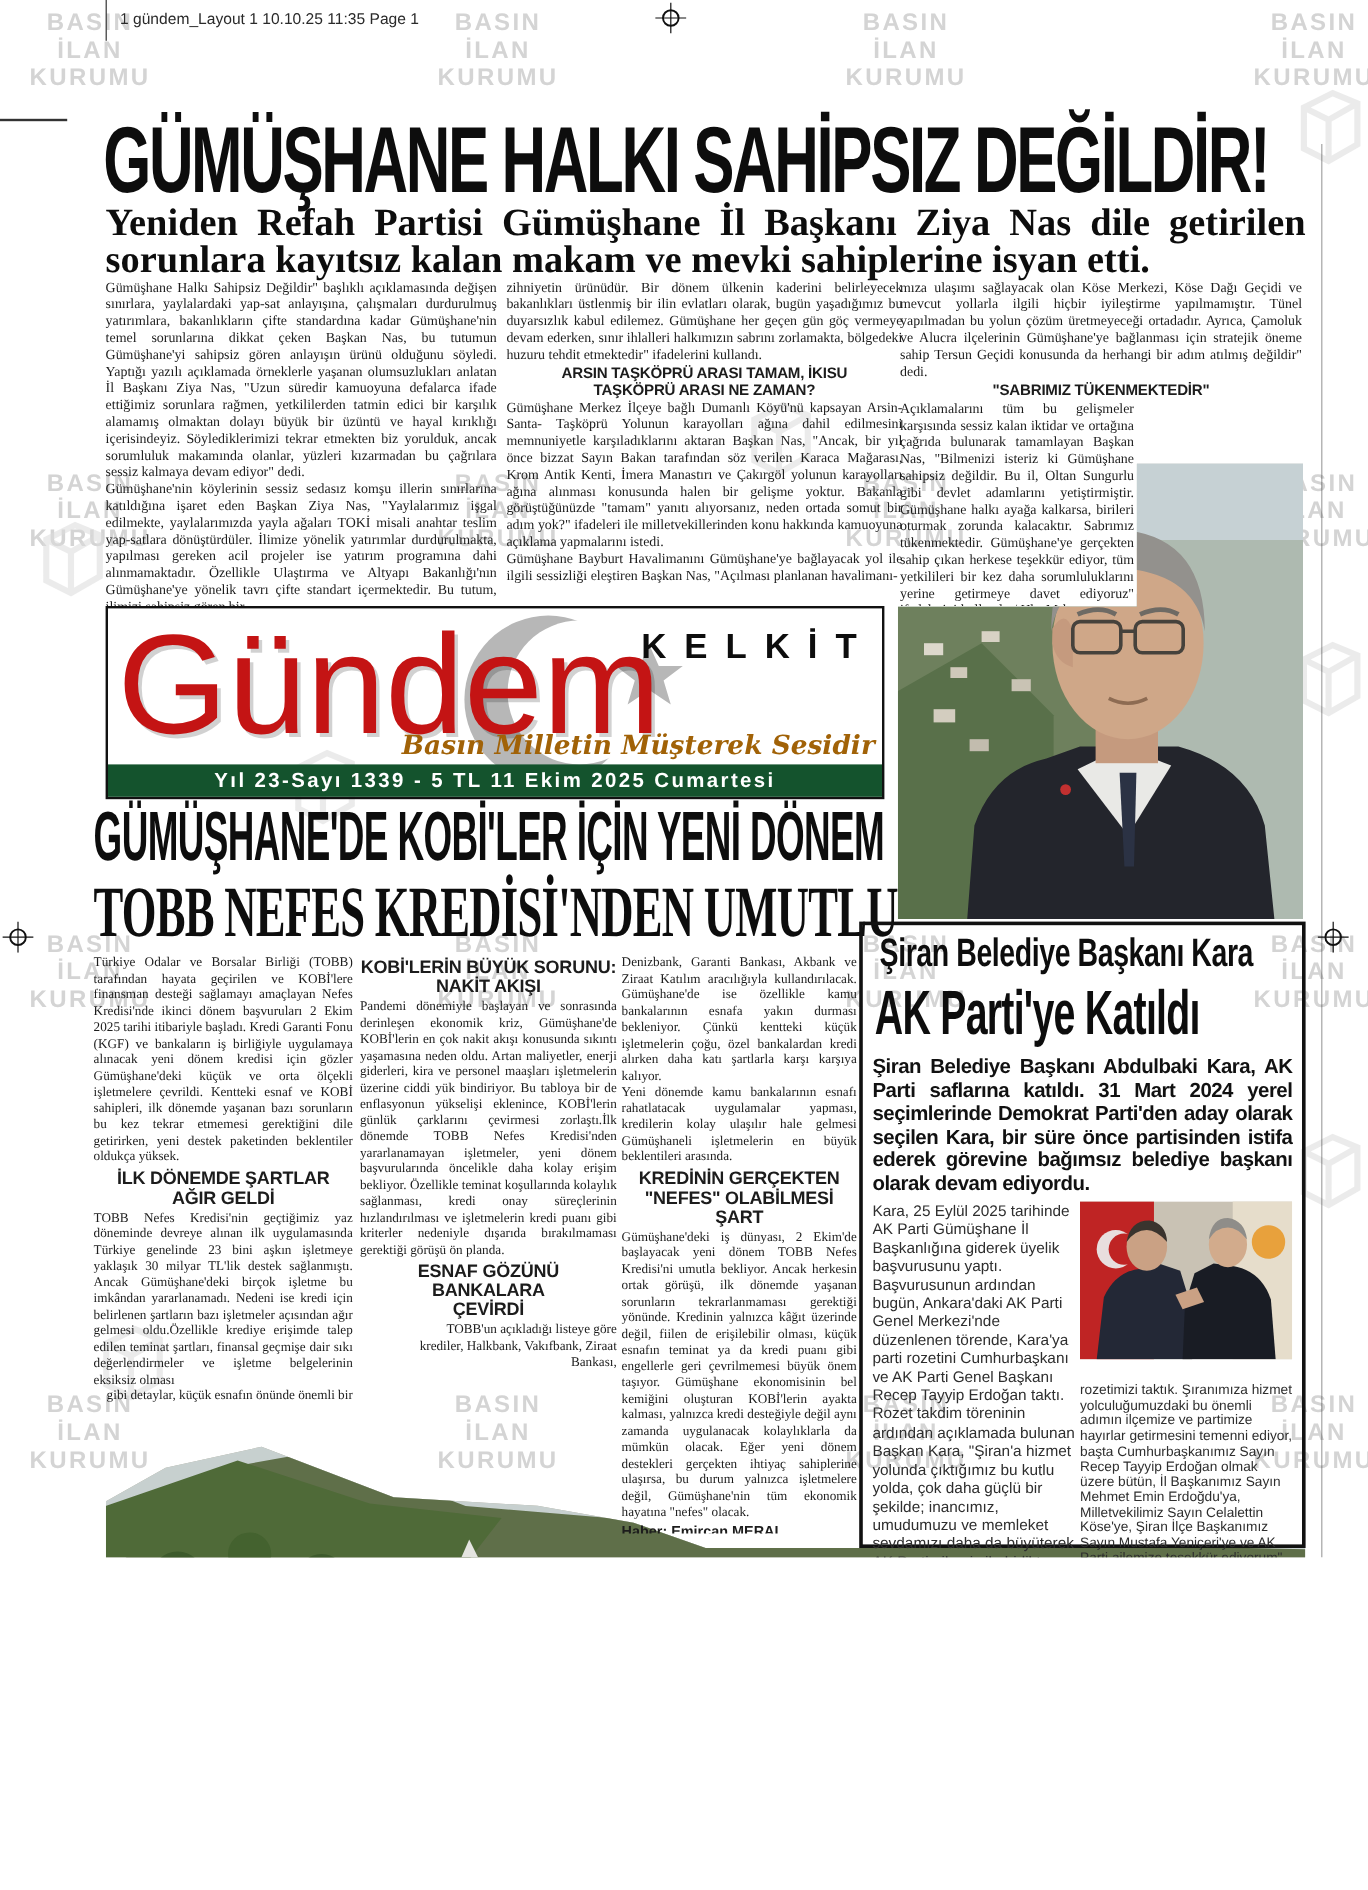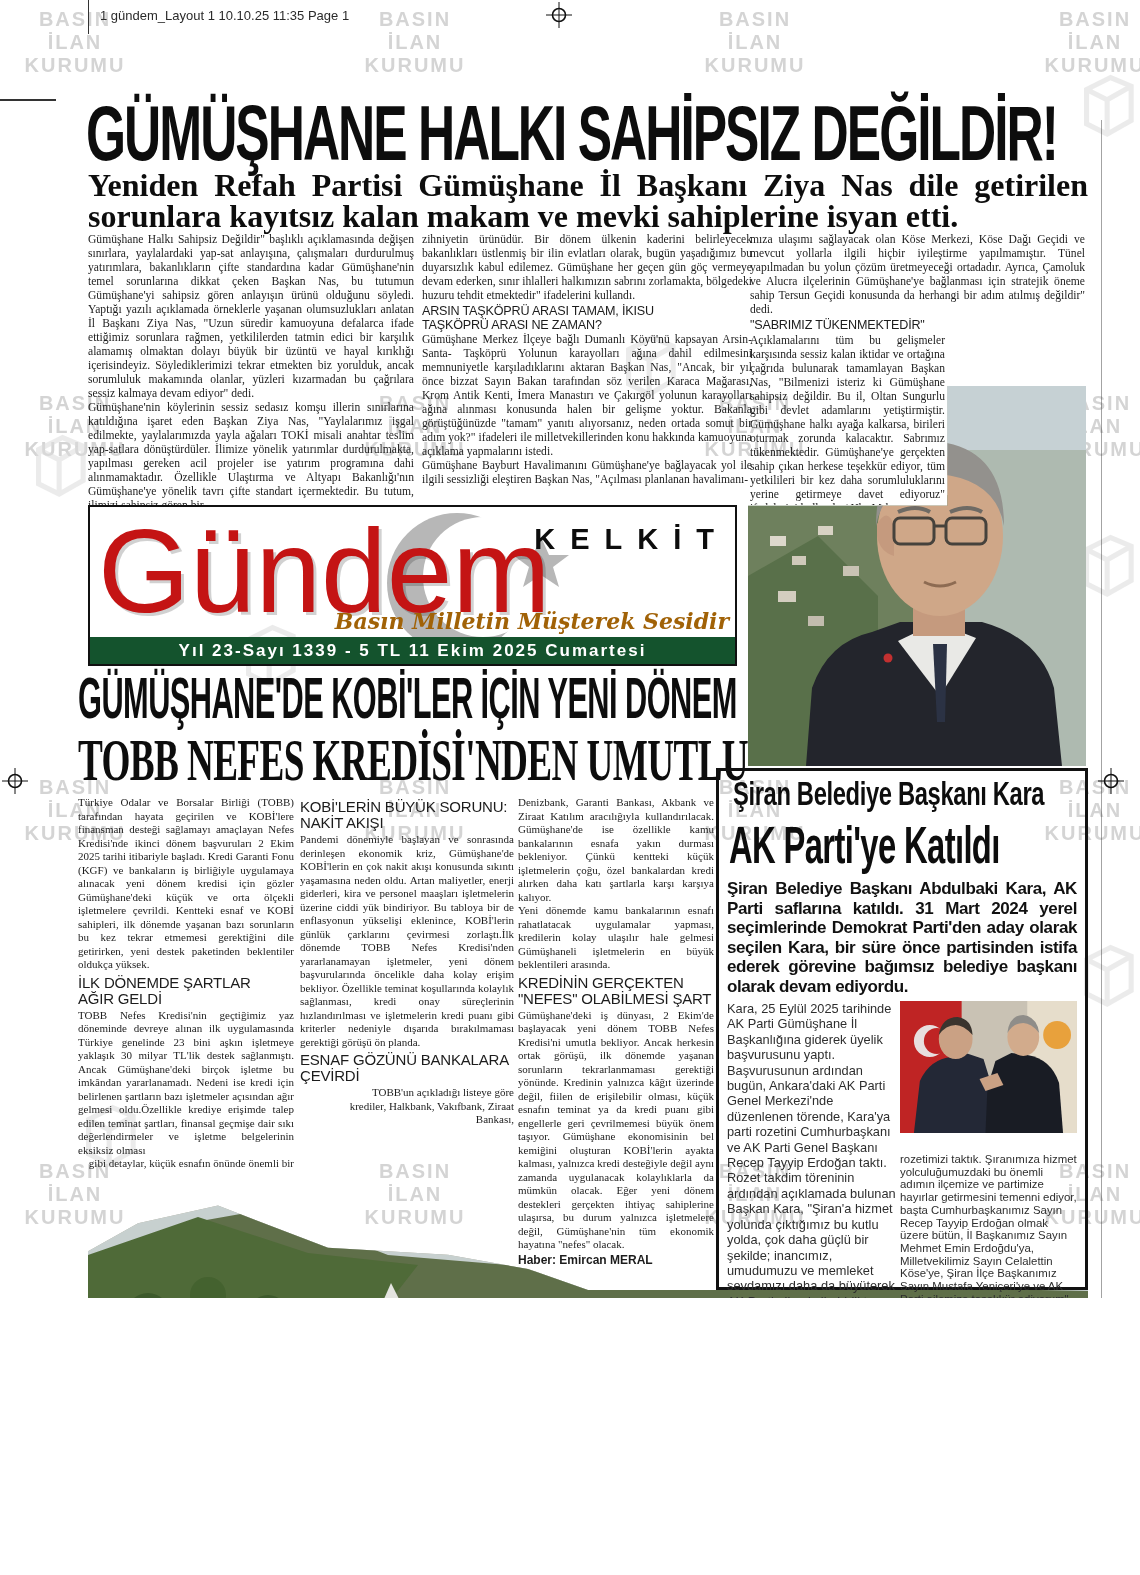--- a/index.html
+++ b/index.html
@@ -11,23 +11,23 @@
       letter-spacing:2px;color:#d4d4d4;white-space:pre-line;
       text-shadow:1px 1px 0 #ffffff;user-select:none;}
   .cube{position:absolute;z-index:0;opacity:.55;}
   .regmark{position:absolute;z-index:6;}
   .trim{position:absolute;background:#333;z-index:6;}
   .printline{position:absolute;left:100px;top:8px;z-index:6;
       font-family:"Liberation Sans",sans-serif;font-size:13px;color:#2a2a2a;}
   
   .col{position:absolute;z-index:2;text-align:justify;font-size:11.6px;line-height:14px;}
   .col p{margin:0;white-space:pre-line;}
-  .subhd{font-family:"Liberation Sans",sans-serif;font-weight:400;font-size:12.6px;
+  .subhd{font-family:"Liberation Sans",sans-serif;font-weight:700;font-size:12.6px;
          line-height:13.5px;letter-spacing:-.2px;margin:2px 0 1px 0 !important;
-         white-space:pre-line;text-align:left;}
+         white-space:pre-line;text-align:center;}
   
   .h1top{position:absolute;left:86px;top:88px;z-index:2;white-space:nowrap;
      font-family:"Liberation Sans",sans-serif;font-weight:900;font-size:78px;
      letter-spacing:-3px;transform:scaleX(.66);transform-origin:0 0;color:#0d0d0d;}
   .h2top{position:absolute;left:88px;top:170px;width:1000px;z-index:2;
      font-weight:700;font-size:32px;line-height:31px;text-align:justify;color:#0d0d0d;}
   .notch-spacer{float:right;width:140px;height:162px;}
   
   .masthead{position:absolute;left:88px;top:505px;width:645px;height:157px;z-index:2;
      border:2px solid #111;background:transparent;}

